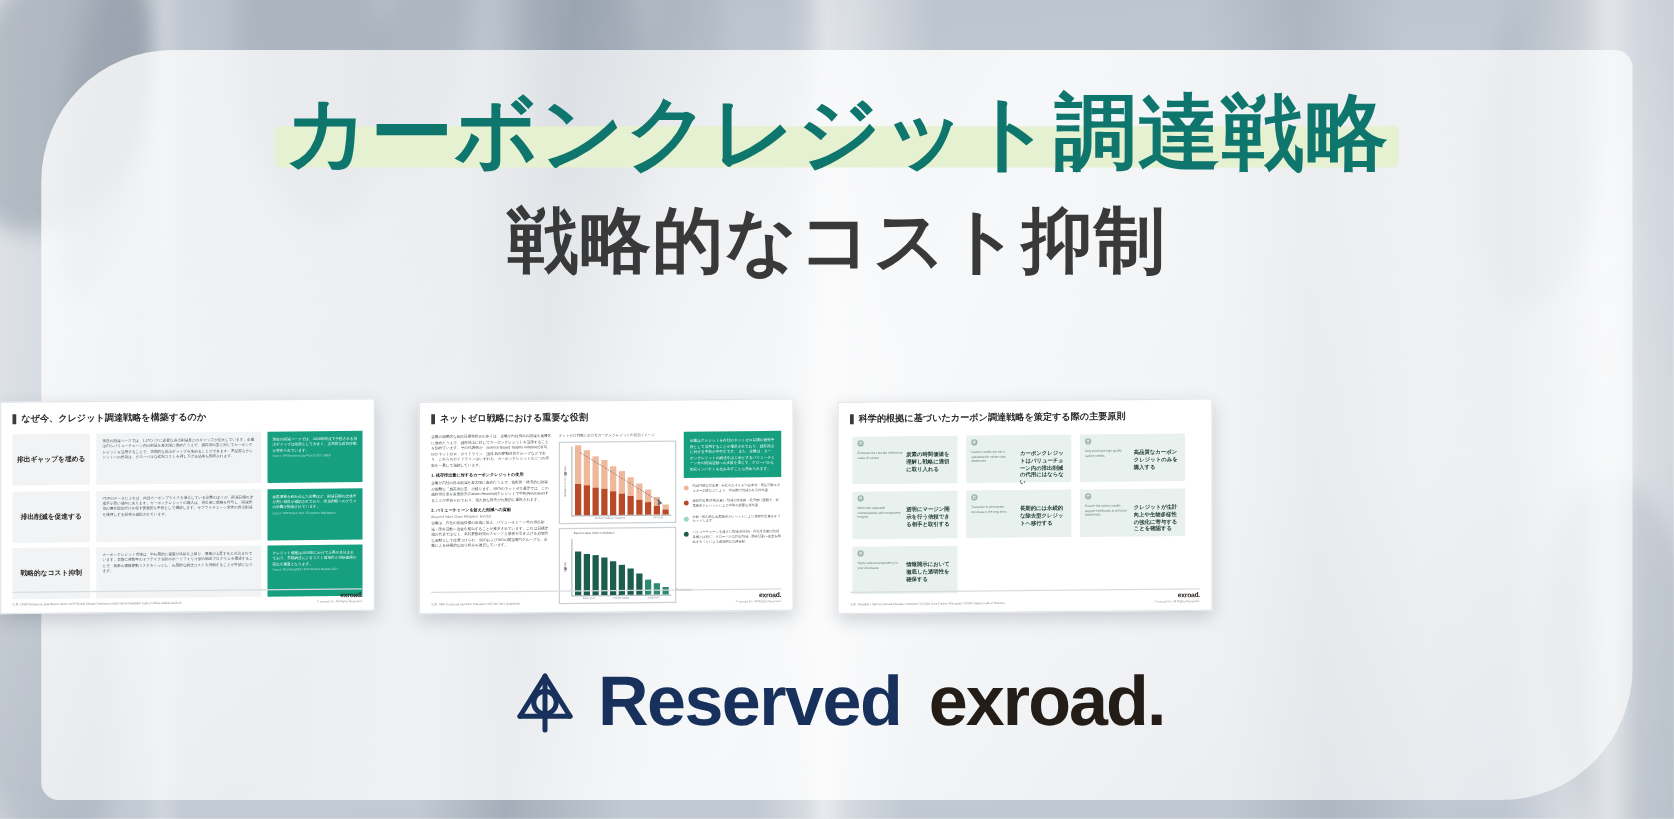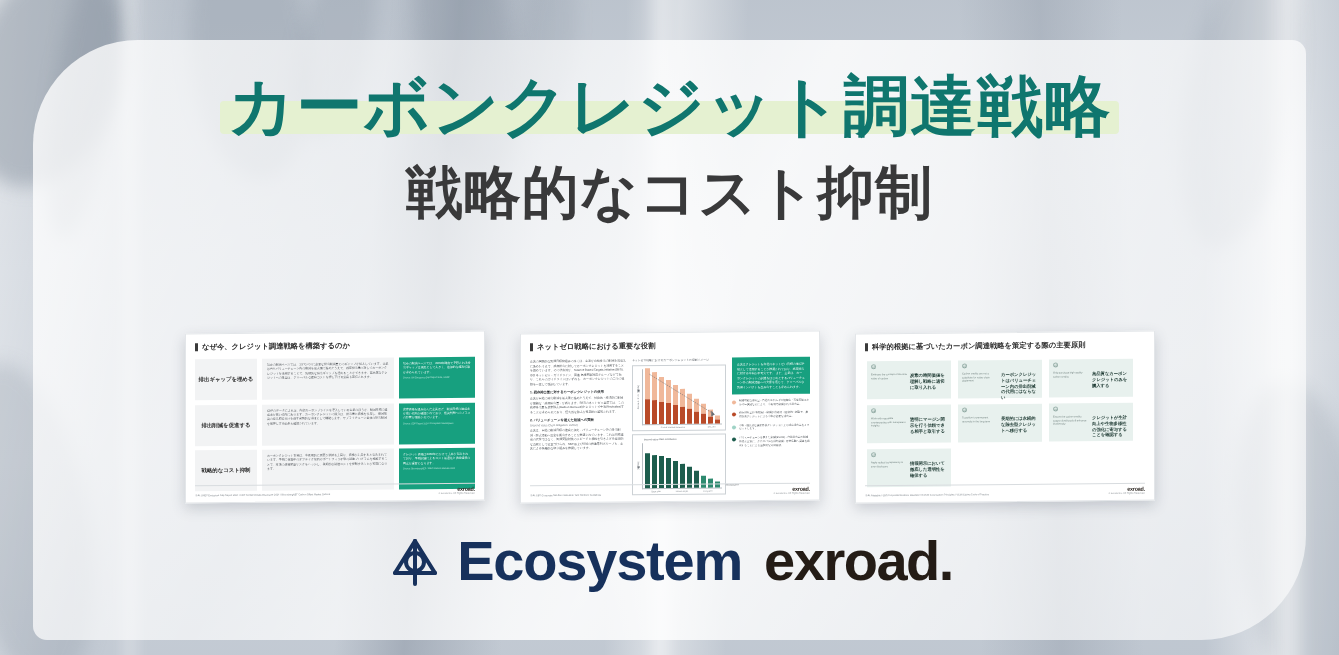--- a/index.html
+++ b/index.html
@@ -80,23 +80,22 @@
     font-size: 57px;
     font-weight: 700;
     letter-spacing: 1px;
     color: #39393a;
     white-space: nowrap;
   }
 
   
   .slides {
     position: absolute;
-    top: 332px; left: 0; width: 100%;
+    top: 320px; left: 0; width: 100%;
     display: flex;
-    justify-content: center;
     gap: 35px;
     z-index: 4;
   }
   .slide {
     position: relative;
     width: 300px; height: 170px;
     background: #fff;
     border: 1px solid #e3e6e9;
     box-shadow: 0 5px 14px rgba(60,70,85,.22);
     padding: 8px 9px 6px 9px;
@@ -508,16 +507,16 @@
   <div id="abatable">
     <svg width="58" height="58" viewBox="0 0 58 58">
       <g fill="none" stroke="#17315c" stroke-width="4" stroke-linecap="round" stroke-linejoin="round">
         <path d="M29 9 L49 41"></path>
         <path d="M29 9 L9 41"></path>
         <path d="M9 41 L49 41"></path>
         <path d="M29 9 L29 52"></path>
       </g>
       <circle cx="29" cy="30" r="9" fill="none" stroke="#17315c" stroke-width="4"></circle>
     </svg>
-    <span id="abatable-word">Ecosystem</span>
+    <span id="abatable-word">Reserved</span>
   </div>
   <span id="exroad-word">exroad.</span>
 </div>
 
 </body></html>

